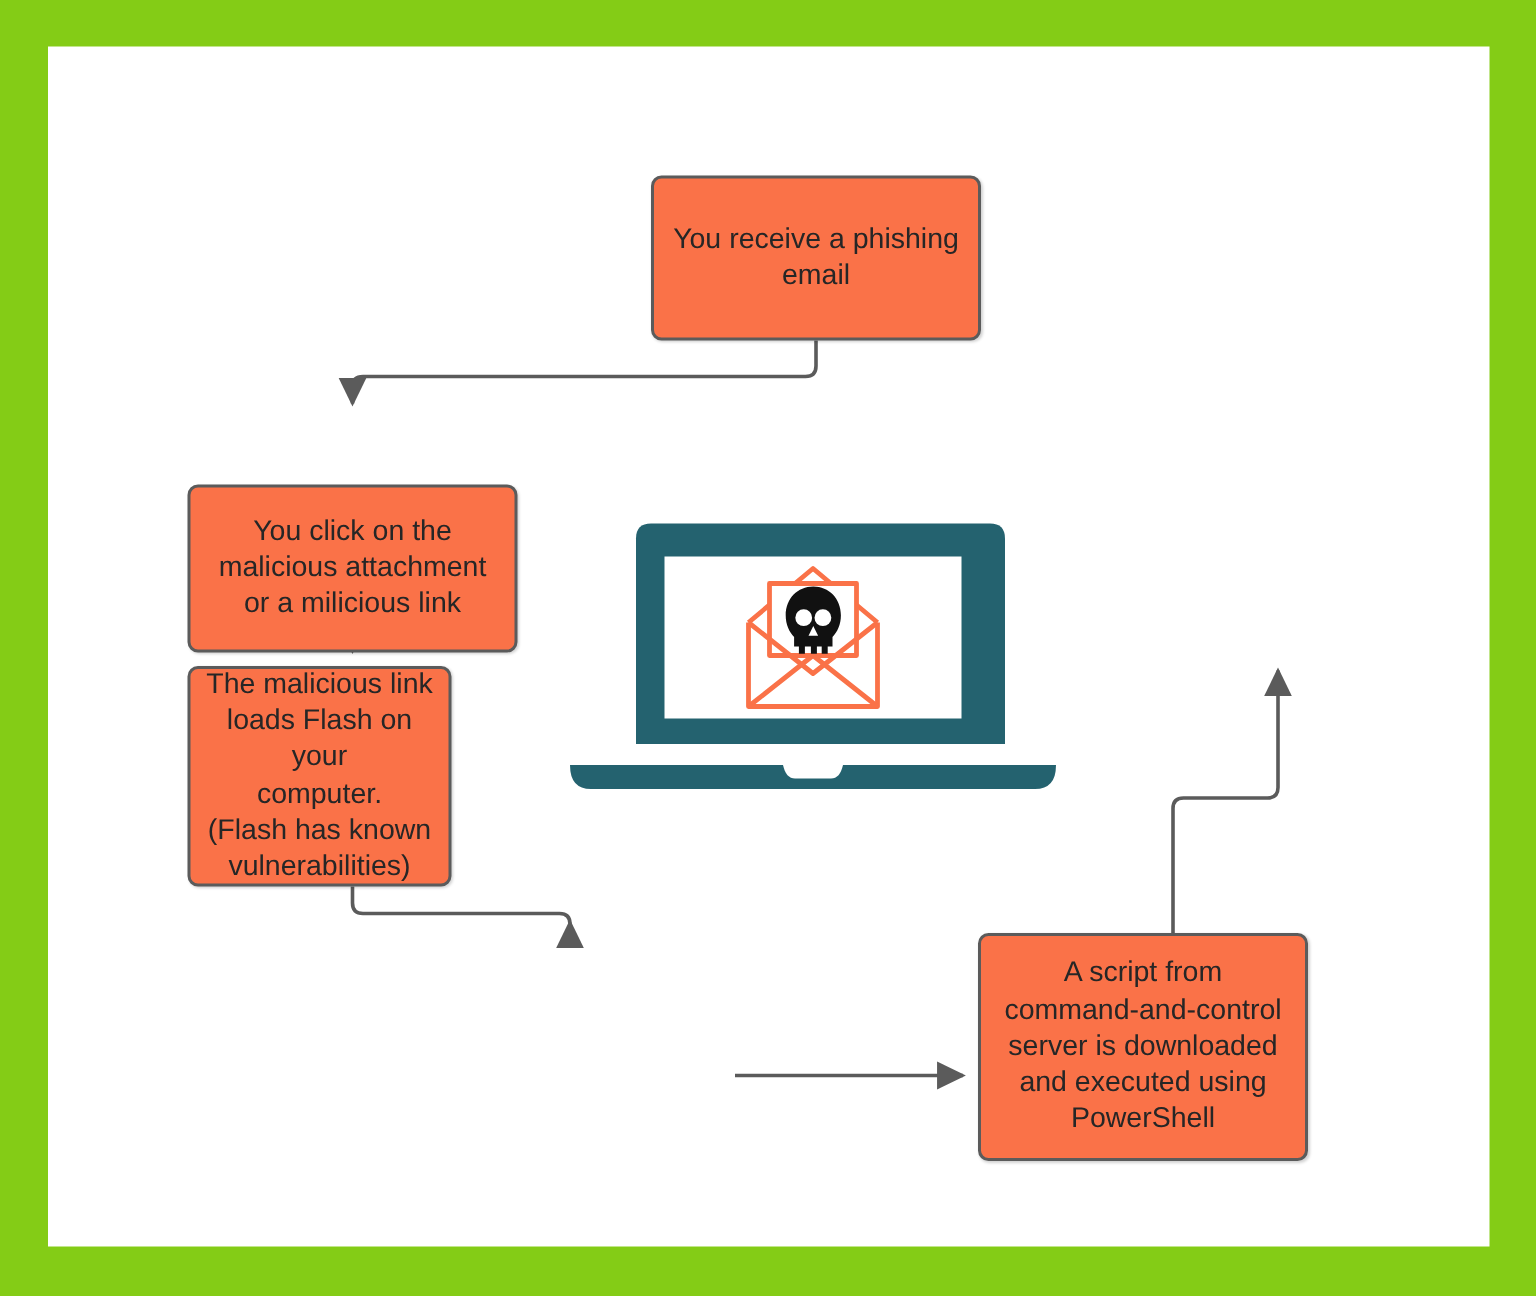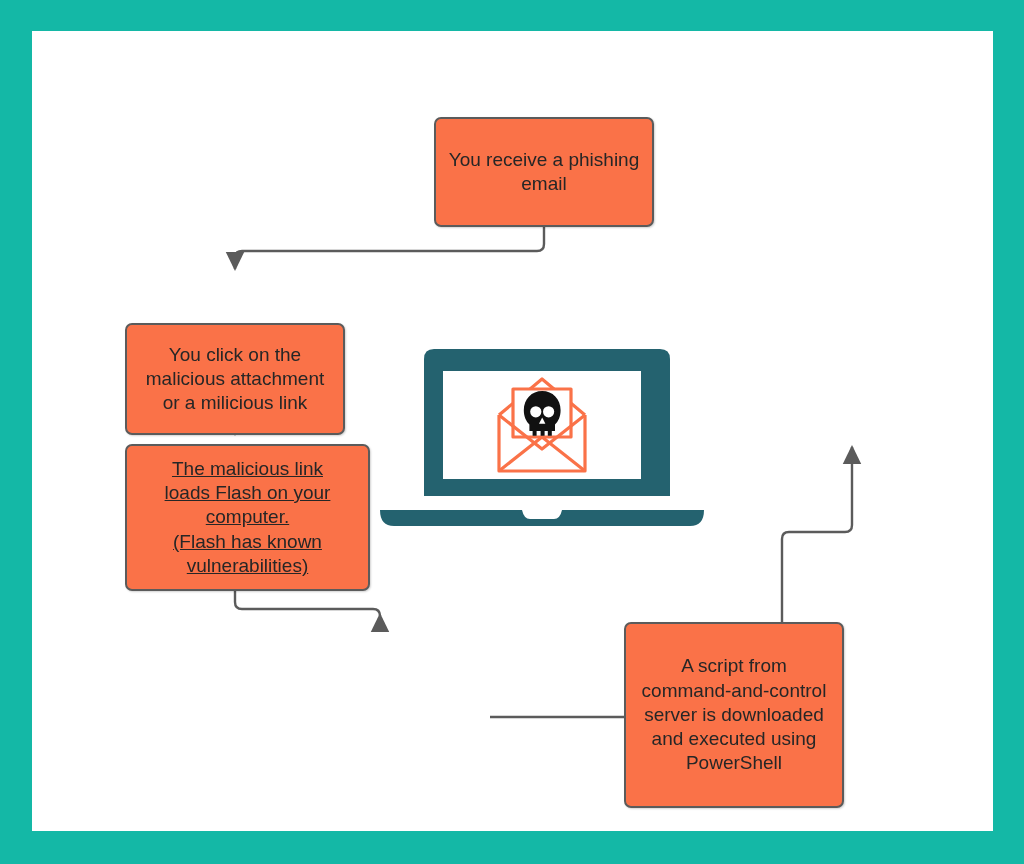--- a/index.html
+++ b/index.html
@@ -10,21 +10,21 @@
   body {
     width: 1024px;
     height: 864px;
     overflow: hidden;
     font-family: "Liberation Sans", sans-serif;
   }
   #stage {
     position: relative;
     width: 1024px;
     height: 864px;
-    background: #14b8a6;
+    background: #84cc16;
   }
   #canvas {
     position: absolute;
     left: 32px;
     top: 31px;
     width: 961px;
     height: 800px;
     background: #ffffff;
   }
   .node {
@@ -39,23 +39,23 @@
     justify-content: center;
     text-align: center;
     line-height: 1.28;
     font-size: 19px;
     padding: 6px 8px;
     white-space: pre-line;
     box-shadow: 1px 1px 2px rgba(0,0,0,0.18);
   }
   #n1 { left: 402px; top: 86px;  width: 220px; height: 110px; }
   #n2 { left: 93px;  top: 248px; width: 220px; height: 112px; margin-top: 44px; }
-  #n3 { left: 93px;  top: 413px; width: 245px; height: 147px; text-decoration: underline; }
+  #n3 { left: 93px;  top: 413px; width: 176px; height: 147px; }
   #n4 { left: 238px; top: 594px; width: 220px; height: 181px; }
-  #n5 { left: 592px; top: 591px; width: 220px; height: 186px; }
+  #n5 { left: 620px; top: 591px; width: 220px; height: 152px; }
   #n6 { left: 711px; top: 248px; width: 220px; height: 158px; }
 
   svg.conn {
     position: absolute;
     left: 0; top: 0;
     width: 1024px;
     height: 864px;
     overflow: visible;
     pointer-events: none;
   }

